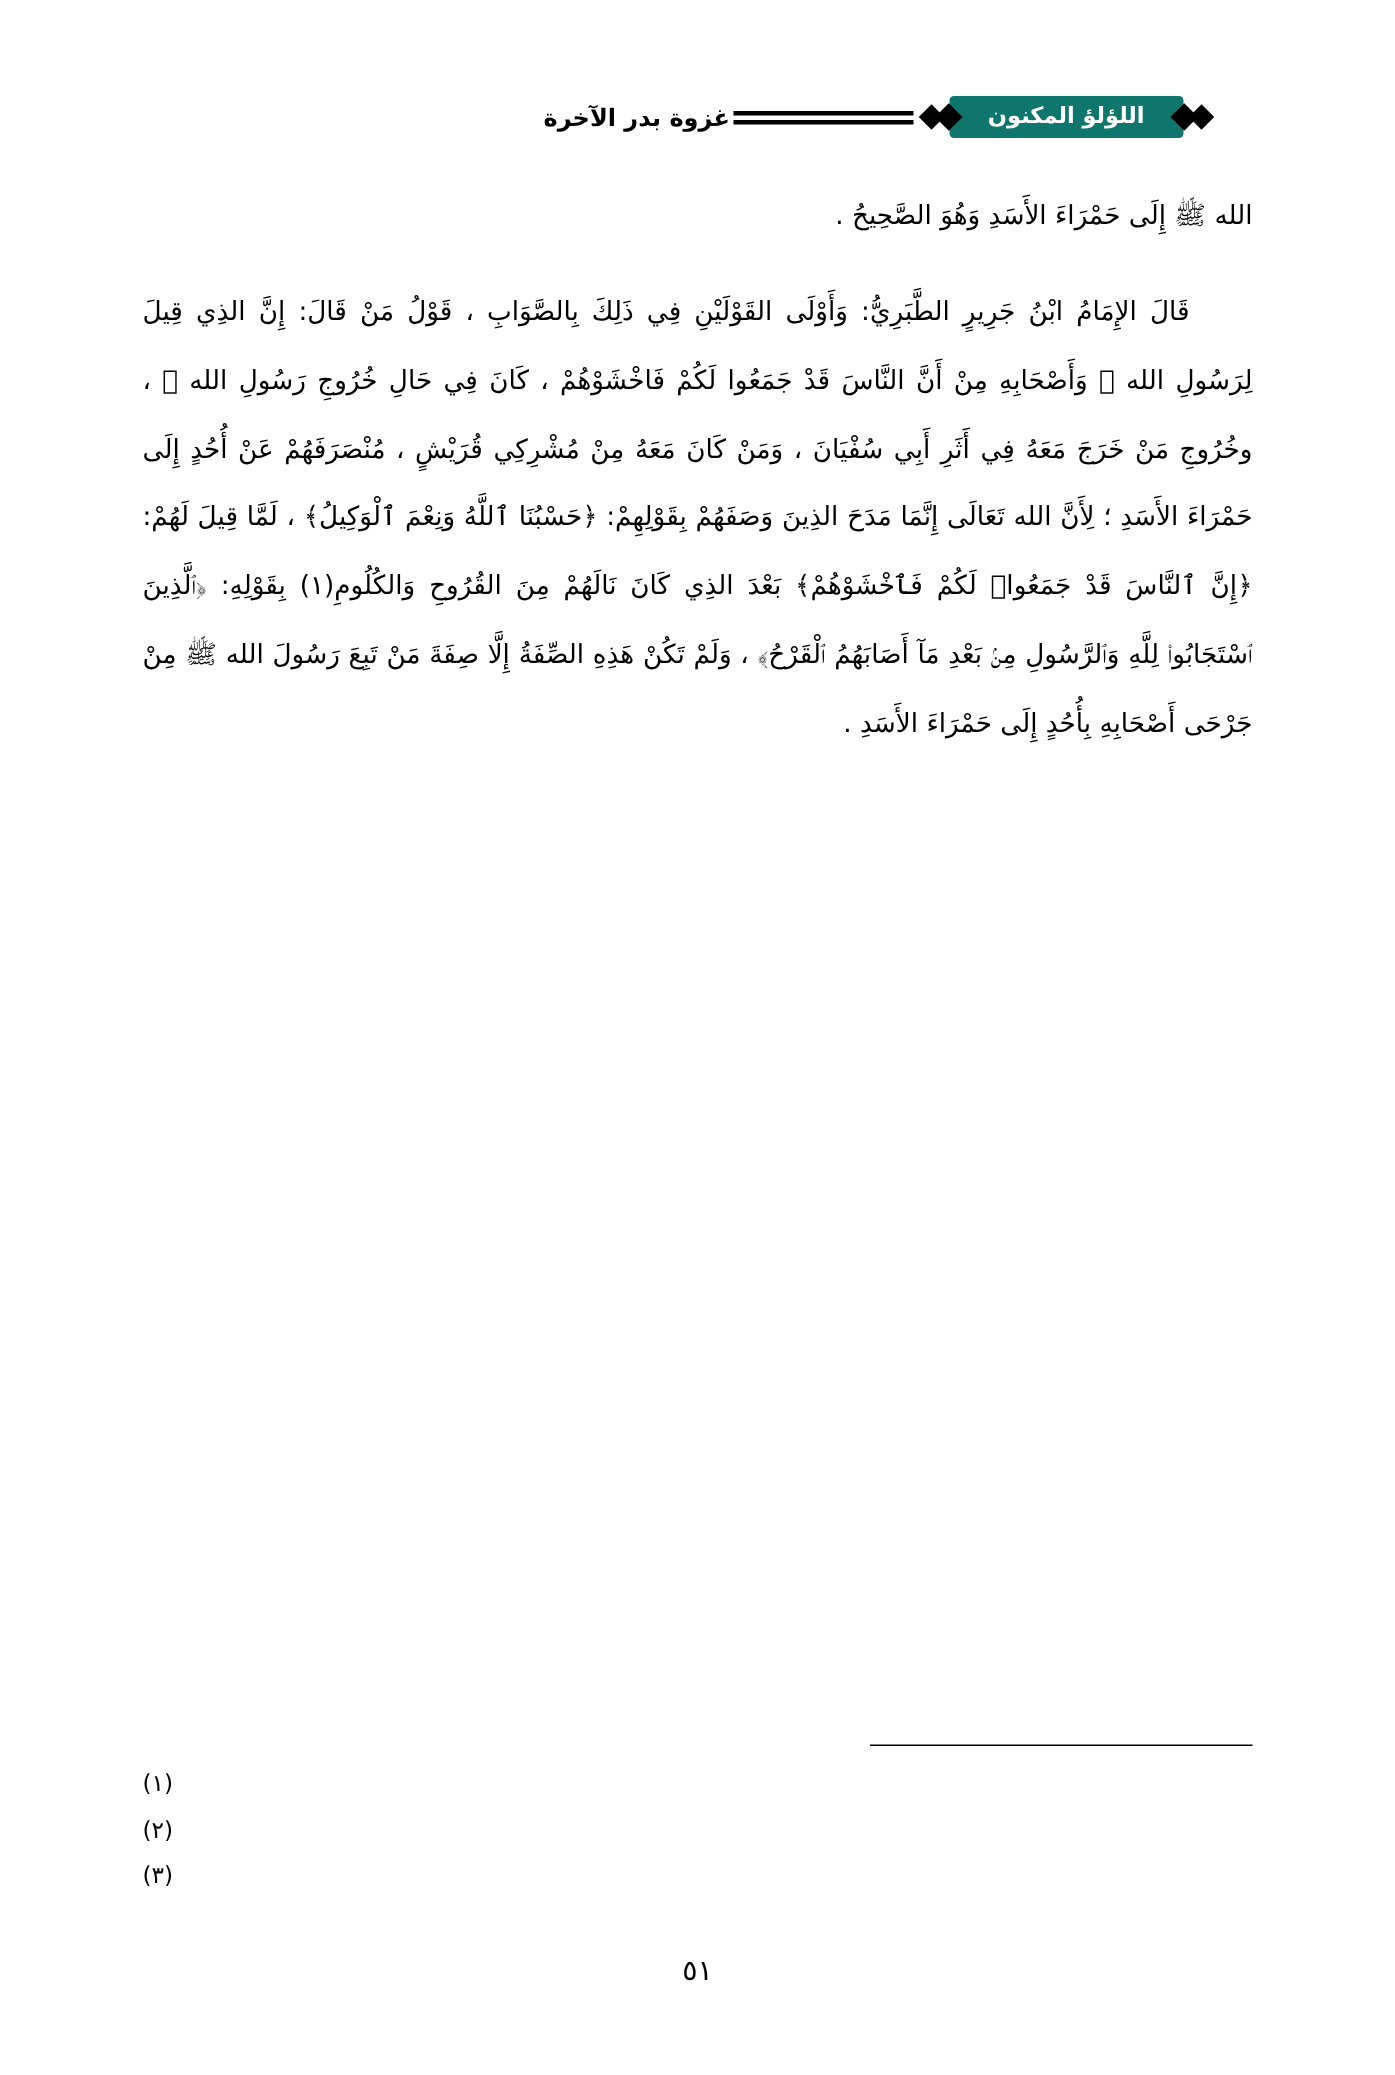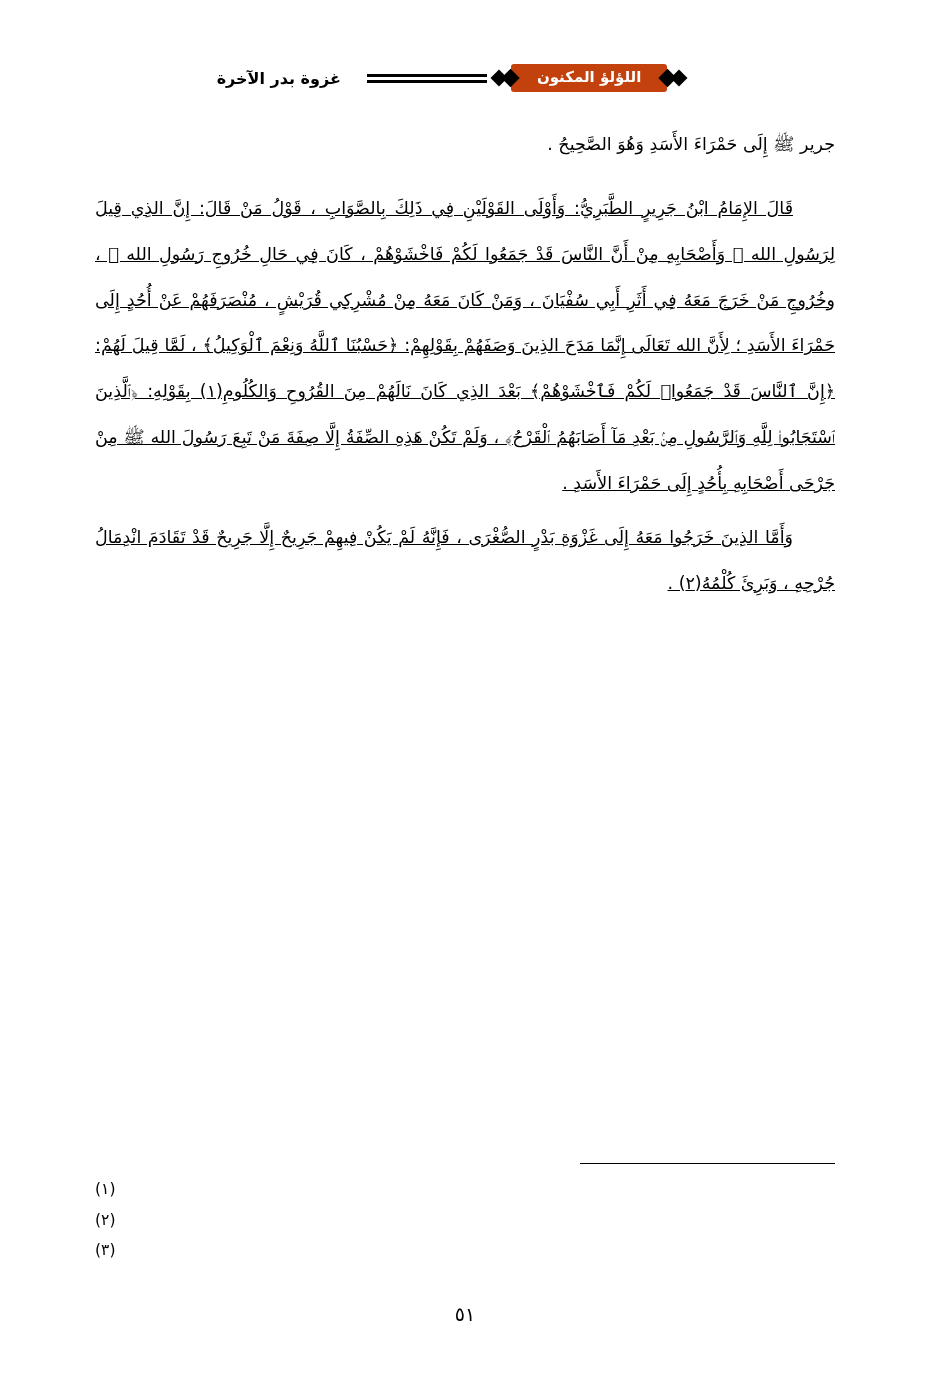--- a/index.html
+++ b/index.html
@@ -26,22 +26,21 @@
   
   .header {
     position: absolute;
     top: 52px;
     right: 95px;
     left: 95px;
     height: 52px;
     display: flex;
     flex-direction: row-reverse;
     align-items: center;
-    justify-content: center;
-    gap: 24px;
+    justify-content: flex-end;
   }
   .header-chapter {
     font-size: 16px;
     font-weight: bold;
     white-space: nowrap;
     padding-right: 2px;
     letter-spacing: 0px;
   }
   .header-ornament {
     position: relative;
@@ -53,21 +52,21 @@
   .orn-rule {
     display: block;
     width: 120px;
     height: 0;
     border-top: 3px solid #000;
     border-bottom: 3px solid #000;
     height: 9px;
     box-sizing: border-box;
   }
   .orn-box {
-    background: #c2410c;
+    background: #0f766e;
     color: #fff;
     font-size: 15px;
     font-weight: bold;
     padding: 4px 26px 6px 26px;
     border-radius: 3px;
     position: relative;
     white-space: nowrap;
     line-height: 1.2;
   }
   .orn-box::before,
@@ -102,21 +101,20 @@
   }
   p.para {
     margin: 0 0 8px 0;
     font-size: 17.5px;
     line-height: 2.62;
     text-align: justify;
     text-indent: 0;
   }
   p.para.indent {
     text-indent: 42px;
-    text-decoration: underline;
   }
   p.first {
     text-align-last: right;
     margin-bottom: 18px;
   }
 
   
   .footnotes {
     position: absolute;
     right: 95px;
@@ -166,23 +164,22 @@
     <div class="header-chapter">غزوة بدر الآخرة</div>
     <div class="header-ornament">
       <span class="orn-diamond"></span>
       <span class="orn-box">اللؤلؤ المكنون</span>
       <span class="orn-diamond"></span>
       <span class="orn-rule"></span>
     </div>
   </div>
 
   <div class="content">
-    <p class="para first">جرير ﷺ إِلَى حَمْرَاءَ الأَسَدِ وَهُوَ الصَّحِيحُ .</p>
+    <p class="para first">الله ﷺ إِلَى حَمْرَاءَ الأَسَدِ وَهُوَ الصَّحِيحُ .</p>
     <p class="para indent">قَالَ الإِمَامُ ابْنُ جَرِيرٍ الطَّبَرِيُّ: وَأَوْلَى القَوْلَيْنِ فِي ذَلِكَ بِالصَّوَابِ ، قَوْلُ مَنْ قَالَ: إِنَّ الذِي قِيلَ لِرَسُولِ الله ﷺ وَأَصْحَابِهِ مِنْ أَنَّ النَّاسَ قَدْ جَمَعُوا لَكُمْ فَاخْشَوْهُمْ ، كَانَ فِي حَالِ خُرُوجِ رَسُولِ الله ﷺ ، وخُرُوجِ مَنْ خَرَجَ مَعَهُ فِي أَثَرِ أَبِي سُفْيَانَ ، وَمَنْ كَانَ مَعَهُ مِنْ مُشْرِكِي قُرَيْشٍ ، مُنْصَرَفَهُمْ عَنْ أُحُدٍ إِلَى حَمْرَاءَ الأَسَدِ ؛ لِأَنَّ الله تَعَالَى إِنَّمَا مَدَحَ الذِينَ وَصَفَهُمْ بِقَوْلِهِمْ: ﴿حَسْبُنَا ٱللَّهُ وَنِعْمَ ٱلْوَكِيلُ﴾ ، لَمَّا قِيلَ لَهُمْ: ﴿إِنَّ ٱلنَّاسَ قَدْ جَمَعُوا۟ لَكُمْ فَٱخْشَوْهُمْ﴾ بَعْدَ الذِي كَانَ نَالَهُمْ مِنَ القُرُوحِ وَالكُلُومِ(١) بِقَوْلِهِ: ﴿ٱلَّذِينَ ٱسْتَجَابُوا۟ لِلَّهِ وَٱلرَّسُولِ مِنۢ بَعْدِ مَآ أَصَابَهُمُ ٱلْقَرْحُ﴾ ، وَلَمْ تَكُنْ هَذِهِ الصِّفَةُ إِلَّا صِفَةَ مَنْ تَبِعَ رَسُولَ الله ﷺ مِنْ جَرْحَى أَصْحَابِهِ بِأُحُدٍ إِلَى حَمْرَاءَ الأَسَدِ .</p>
-    <p class="para indent">وَأَمَّا الذِينَ خَرَجُوا مَعَهُ إِلَى غَزْوَةِ بَدْرٍ الصُّغْرَى ، فَإِنَّهُ لَمْ يَكُنْ فِيهِمْ جَرِيحٌ إِلَّا جَرِيحٌ قَدْ تَقَادَمَ انْدِمَالُ جُرْحِهِ ، وَبَرِئَ كُلْمُهُ(٢) .</p>
   </div>
 
   <div class="footnotes">
     <div class="fn-rule"></div>
     <div class="fn-line">
       <span class="fn-num">(١)</span>
     </div>
     <div class="fn-line">
       <span class="fn-num">(٢)</span>
     </div>

